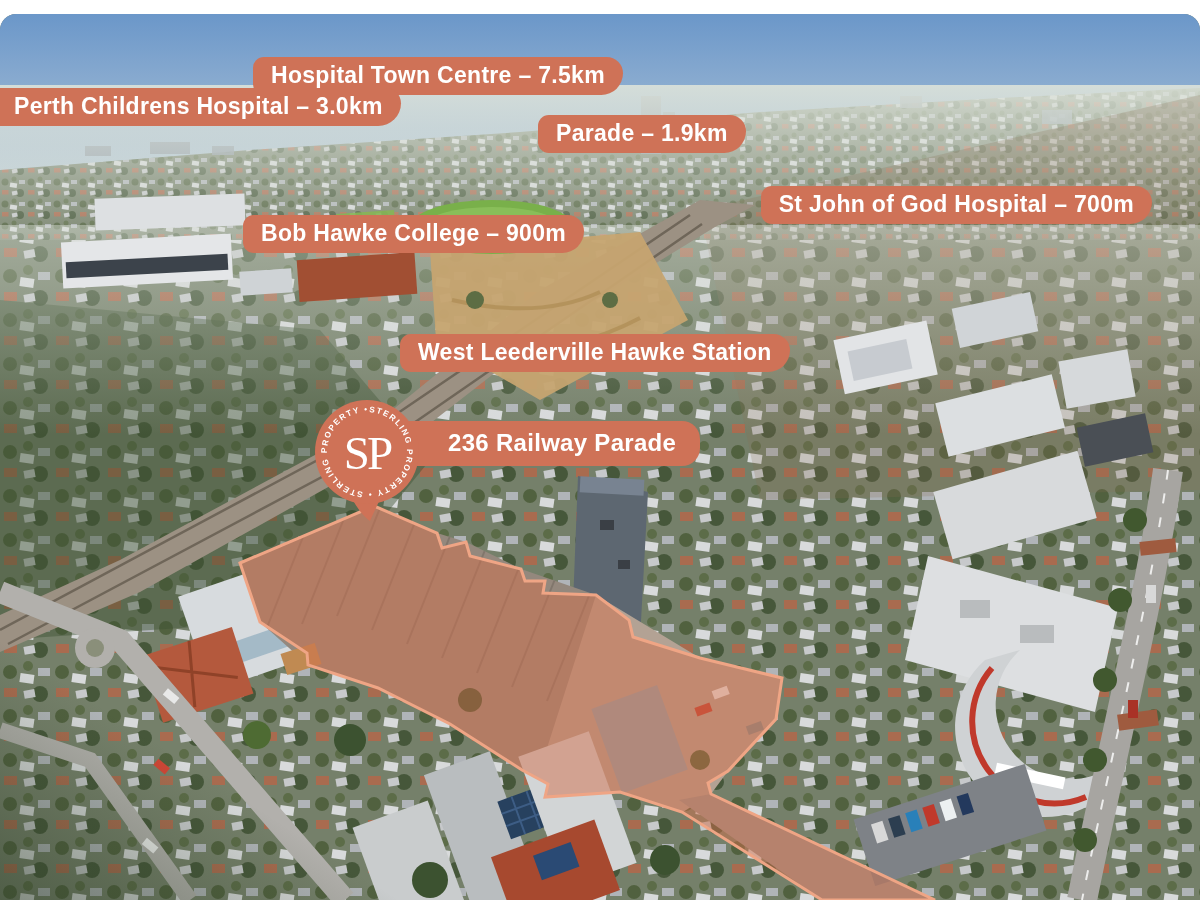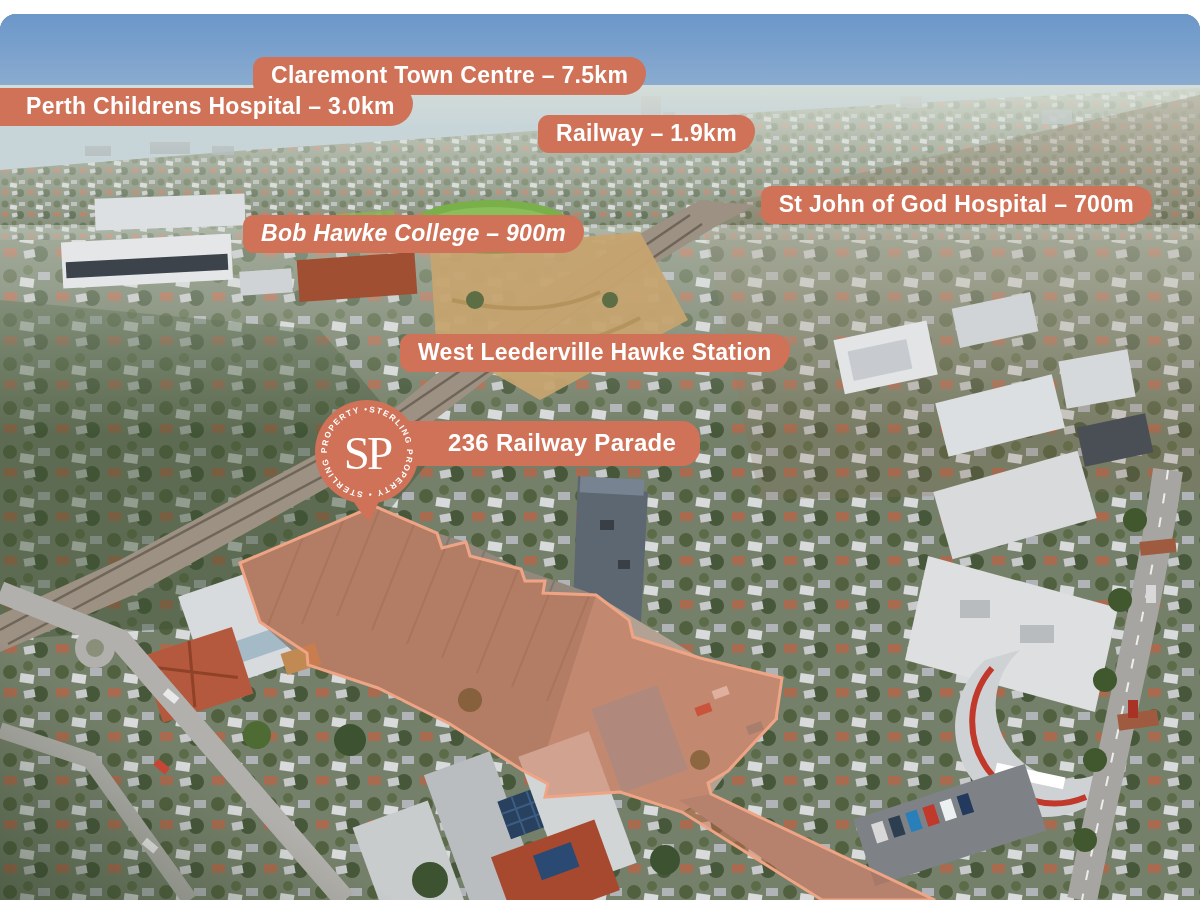--- a/index.html
+++ b/index.html
@@ -12,21 +12,21 @@
     border-radius:16px 16px 0 0;overflow:hidden;background:#76816b;
   }
   svg.art{position:absolute;left:0;top:0;width:1200px;height:886px;display:block}
   
   .map-label{
     position:absolute;z-index:5;
     background:var(--label-bg,#cf7257);color:var(--label-text,#fff);
     font-weight:700;font-size:23px;letter-spacing:.3px;line-height:23px;
     padding:7px 18px 8px;border-radius:12px 18px 24px 12px;white-space:nowrap;
   }
-  .map-label.flush-left{border-radius:0 16px 24px 0;padding-left:26px;}
+  .map-label.flush-left{border-radius:0 16px 24px 0;padding-left:14px;}
   
   .prop-label{
     position:absolute;left:392px;top:407px;z-index:6;
     background:var(--label-bg,#cf7257);color:#fff;
     font-weight:700;font-size:24px;line-height:31px;letter-spacing:.3px;
     text-align:left;padding:6px 24px 8px 56px;border-radius:18px;white-space:nowrap;
   }
   
   .pin{position:absolute;left:310px;top:383px;width:122px;height:132px;z-index:7;}
   .pin svg{display:block;width:122px;height:132px;}
@@ -235,25 +235,25 @@
             <rect x="158" y="760" width="15" height="8" fill="#cf4636"></rect>
           <rect x="200" y="828" width="15" height="8" fill="#f0f0f0"></rect>
         </g>
       </g>
       <polygon points="0,640 260,660 400,900 0,900" fill="url(#shadeBL)"></polygon>
 
       <polygon class="prop-poly" points="240,563 374,506 437,533 442,548 466,542 470,556 521,569 525,581 545,581 543,593 596,595 629,620 633,637 700,658 782,678 776,719 728,771 708,783 711,794 935,900 822,900 682,812 620,792 545,797 548,784 522,770 450,724 378,688 308,665 307,653 260,622"></polygon>
     </svg>
 
     <div id="labels">
-        <div class="map-label" style="top: 43px; left: 253px;">Claremont Town Centre – 7.5km</div>
+        <div class="map-label" style="top: 43px; left: 253px;">Hospital Town Centre – 7.5km</div>
         <div class="map-label flush-left" style="top: 74px; left: 0px;">Perth Childrens Hospital – 3.0km</div>
-        <div class="map-label" style="top: 101px; left: 538px;">Railway – 1.9km</div>
+        <div class="map-label" style="top: 101px; left: 538px;">Parade – 1.9km</div>
         <div class="map-label" style="top: 172px; right: 48px;">St John of God Hospital – 700m</div>
-        <div class="map-label" style="top: 201px; left: 243px; font-style: italic;">Bob Hawke College – 900m</div>
+        <div class="map-label" style="top: 201px; left: 243px;">Bob Hawke College – 900m</div>
         <div class="map-label" style="top: 320px; left: 400px;">West Leederville Hawke Station</div>
       </div>
 
     <div class="prop-label">
       <div>236 Railway Parade</div>
     </div>
 
     <div class="pin">
       <svg viewBox="0 0 122 132" xmlns="http://www.w3.org/2000/svg">
         <path class="pin-body" d="M35,88 Q48,116 60,124 Q67,108 78,86 Z"></path>

